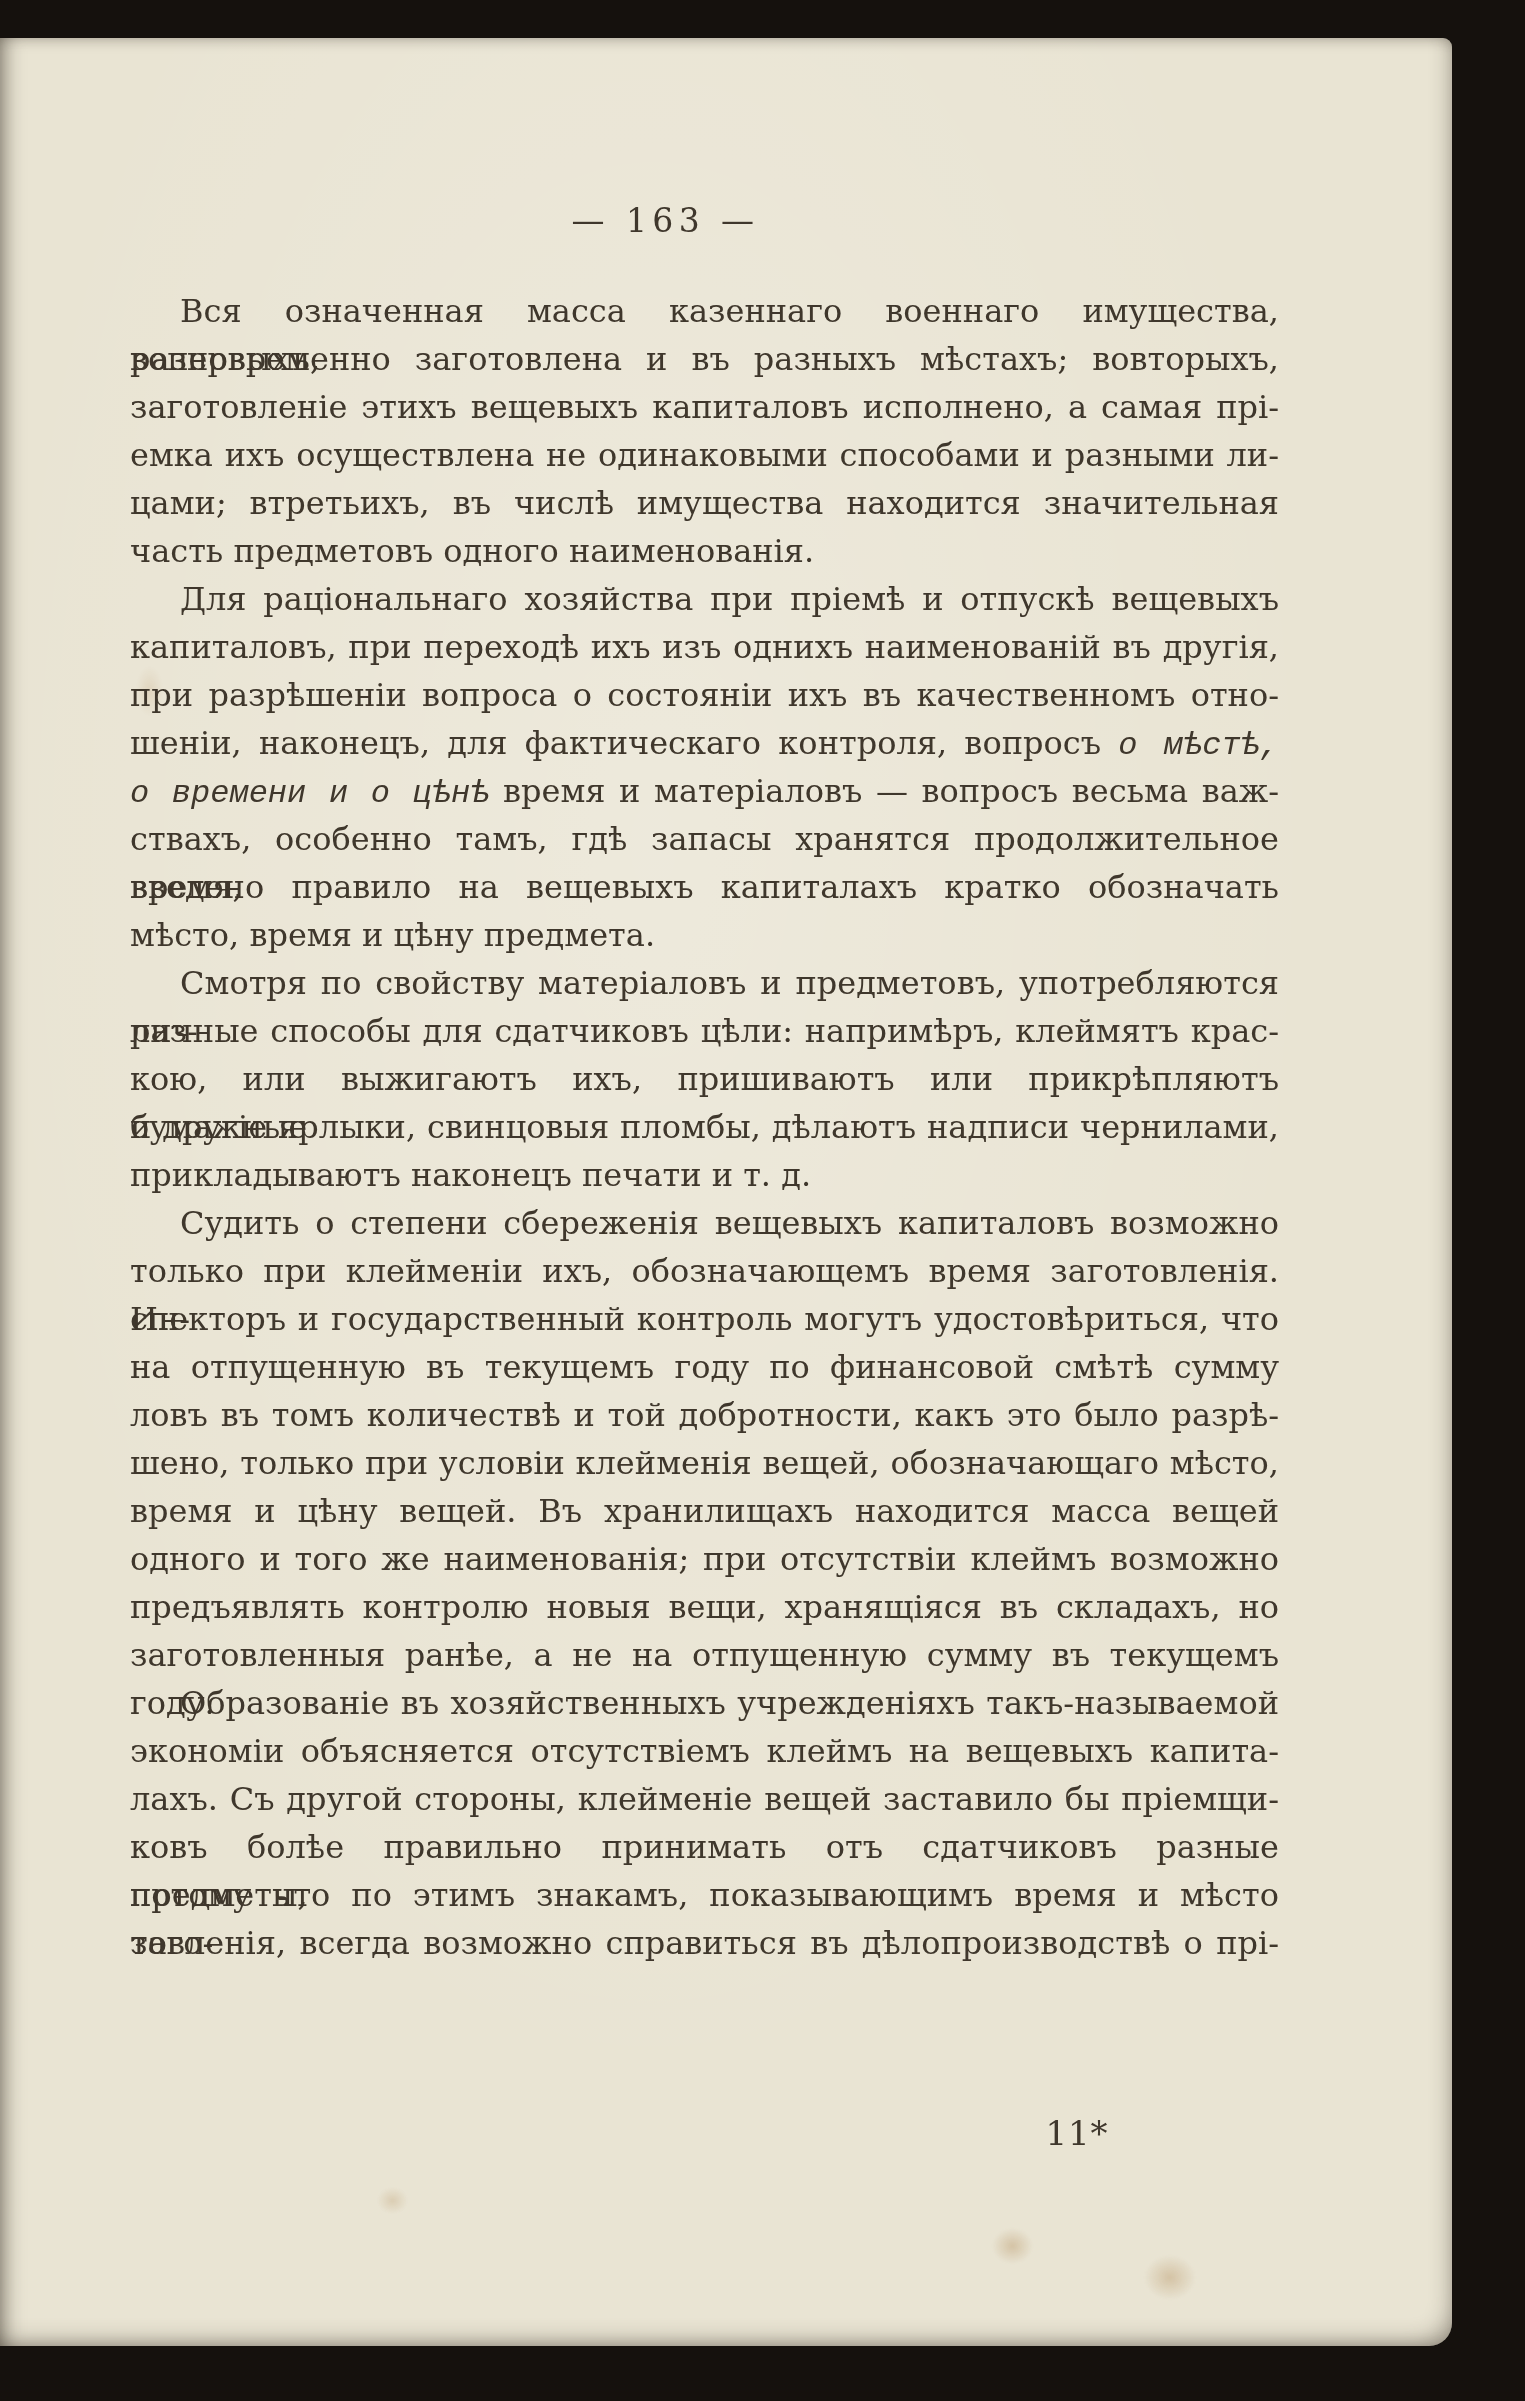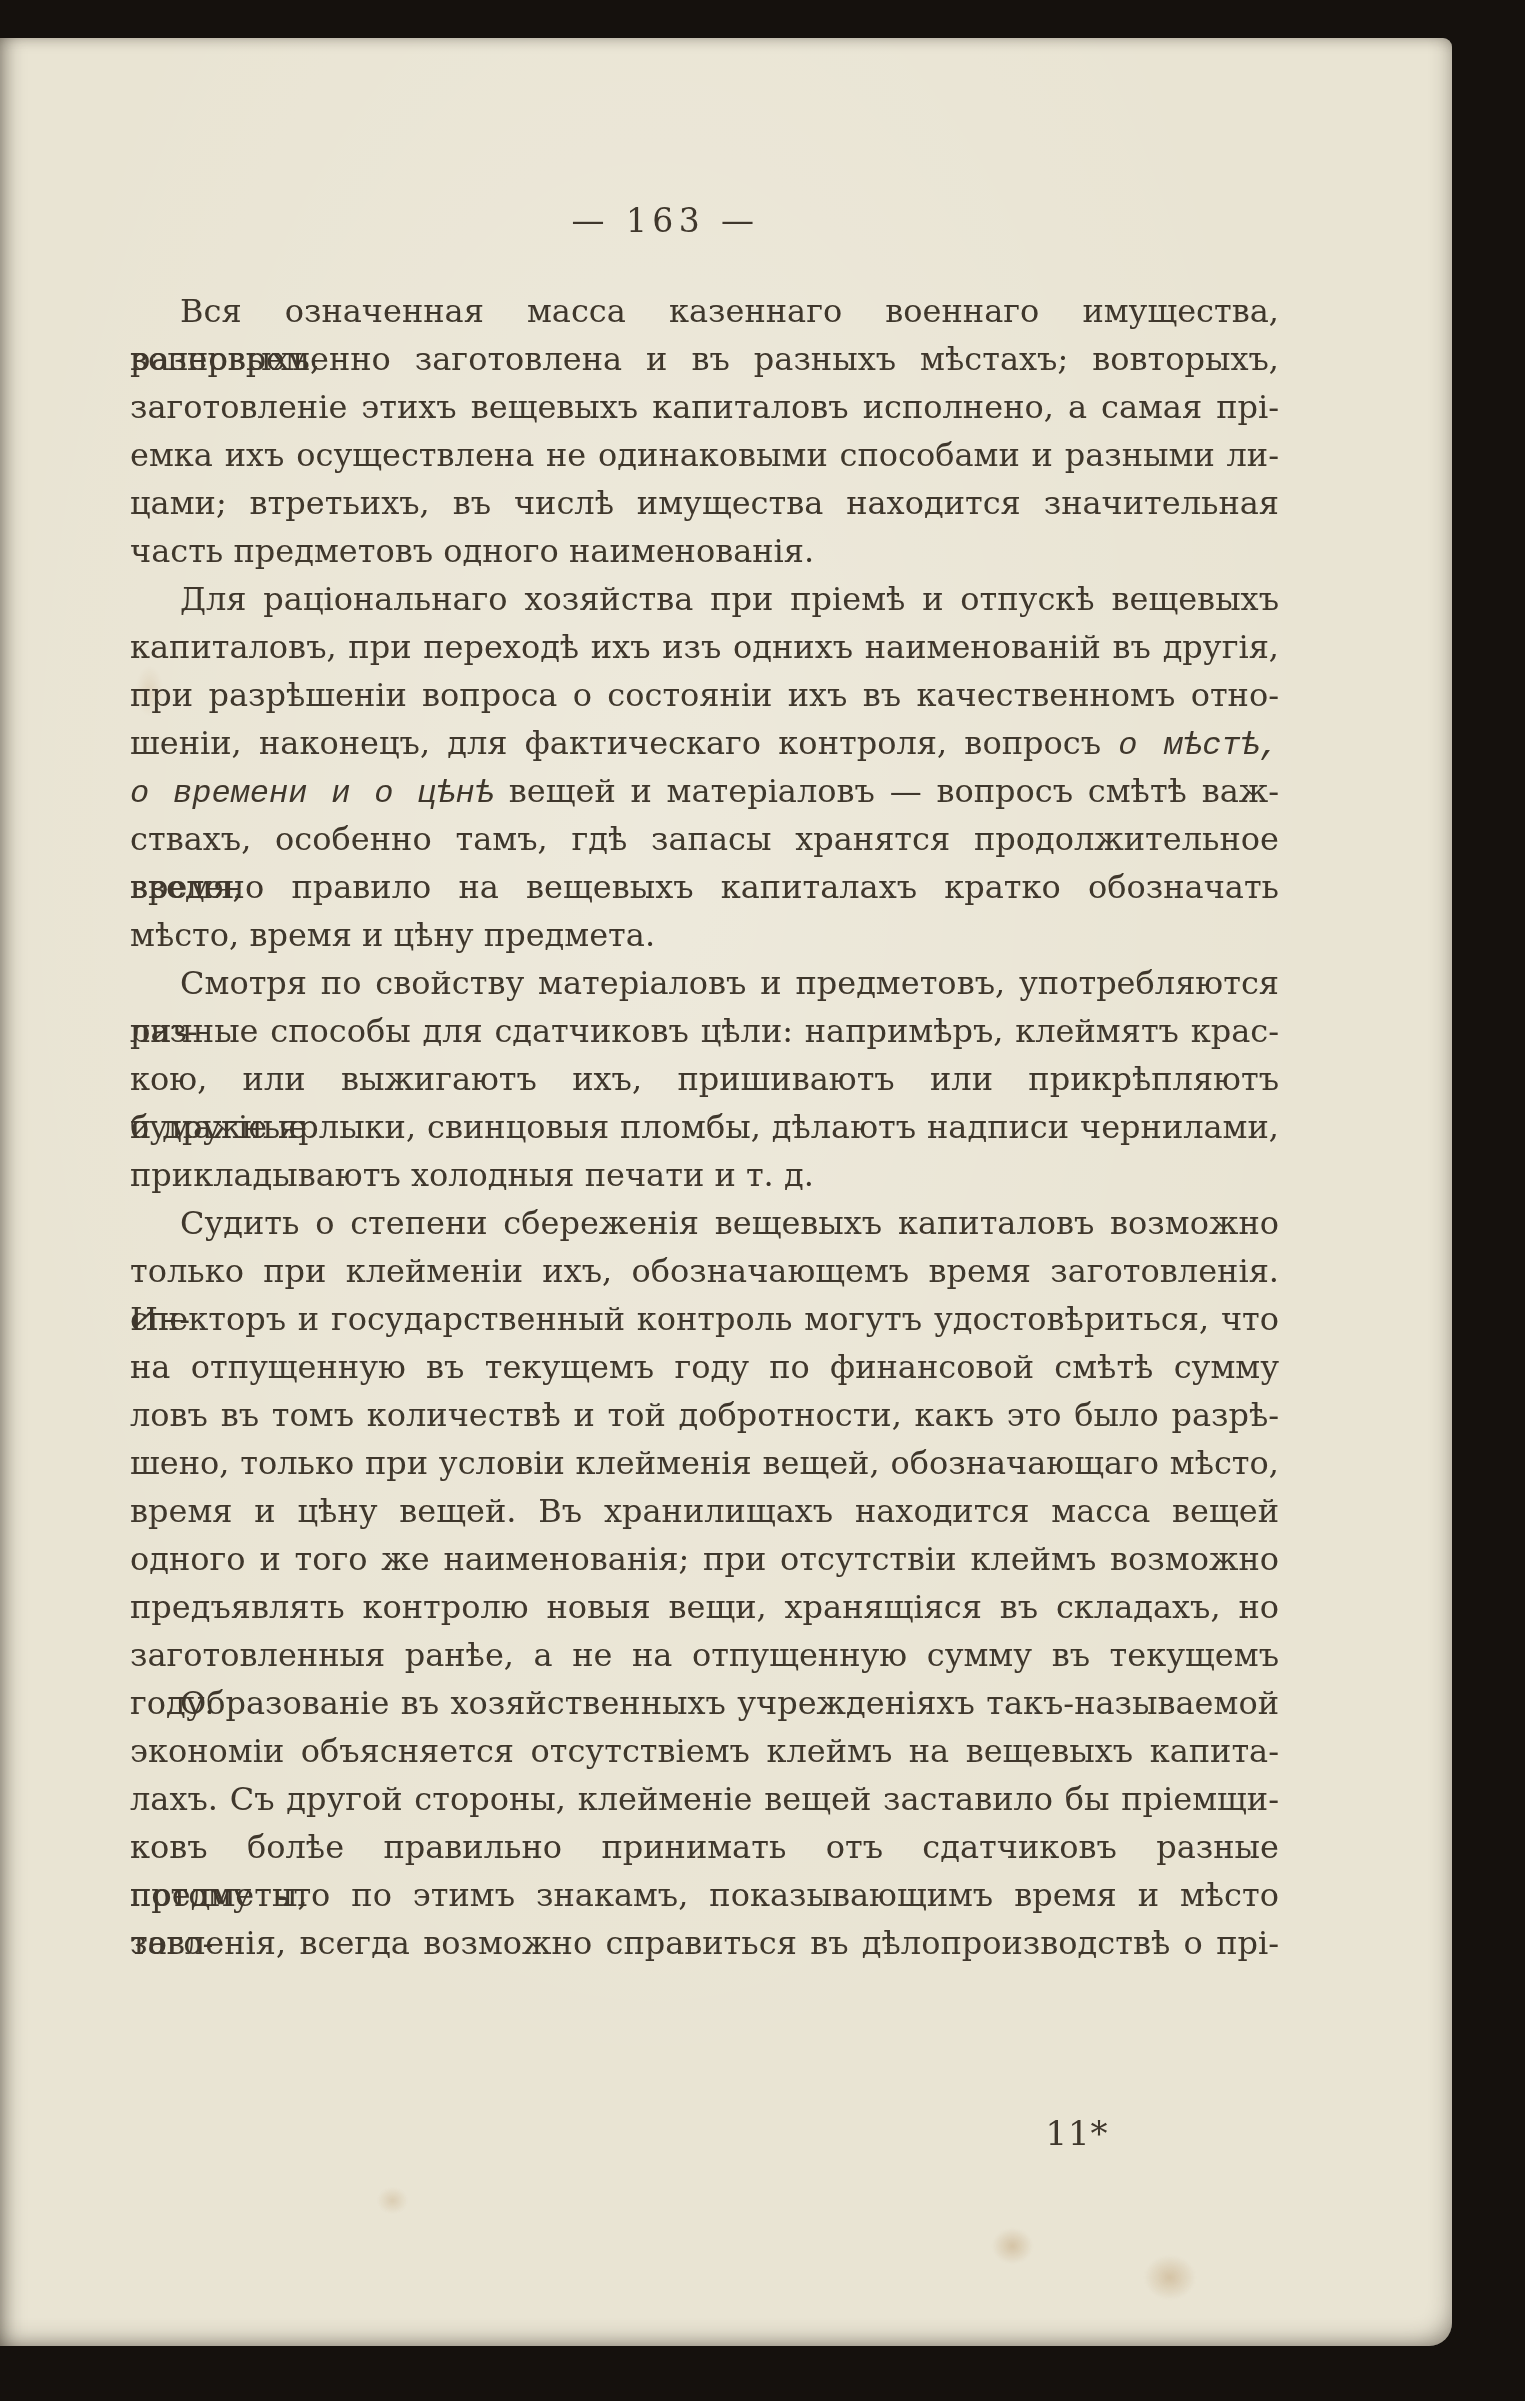--- a/index.html
+++ b/index.html
@@ -102,29 +102,29 @@
         <div class="line justify indent"><span class="seg">Вся означенная масса казеннаго военнаго имущества, вопервыхъ,</span></div>
         <div class="line justify"><span class="seg">разновременно заготовлена и въ разныхъ мѣстахъ; вовторыхъ,</span></div>
         <div class="line justify"><span class="seg">заготовленіе этихъ вещевыхъ капиталовъ исполнено, а самая прі-</span></div>
         <div class="line justify"><span class="seg">емка ихъ осуществлена не одинаковыми способами и разными ли-</span></div>
         <div class="line justify"><span class="seg">цами; втретьихъ, въ числѣ имущества находится значительная</span></div>
         <div class="line"><span class="seg">часть предметовъ одного наименованія.</span></div>
         <div class="line justify indent"><span class="seg">Для раціональнаго хозяйства при пріемѣ и отпускѣ вещевыхъ</span></div>
         <div class="line justify"><span class="seg">капиталовъ, при переходѣ ихъ изъ однихъ наименованій въ другія,</span></div>
         <div class="line justify"><span class="seg">при разрѣшеніи вопроса о состояніи ихъ въ качественномъ отно-</span></div>
         <div class="line justify"><span class="seg">шеніи, наконецъ, для фактическаго контроля, вопросъ </span><span class="seg italic">о мѣстѣ,</span></div>
-        <div class="line justify"><span class="seg italic">о времени и о цѣнѣ</span><span class="seg"> вещей и матеріаловъ — вопросъ смѣтѣ важ-</span></div>
+        <div class="line justify"><span class="seg italic">о времени и о цѣнѣ</span><span class="seg"> время и матеріаловъ — вопросъ весьма важ-</span></div>
         <div class="line justify"><span class="seg">ствахъ, особенно тамъ, гдѣ запасы хранятся продолжительное время,</span></div>
         <div class="line justify"><span class="seg">введено правило на вещевыхъ капиталахъ кратко обозначать</span></div>
         <div class="line"><span class="seg">мѣсто, время и цѣну предмета.</span></div>
         <div class="line justify indent"><span class="seg">Смотря по свойству матеріаловъ и предметовъ, употребляются раз-</span></div>
         <div class="line justify"><span class="seg">личные способы для сдатчиковъ цѣли: напримѣръ, клеймятъ крас-</span></div>
         <div class="line justify"><span class="seg">кою, или выжигаютъ ихъ, пришиваютъ или прикрѣпляютъ бумажные</span></div>
         <div class="line justify"><span class="seg">и другіе ярлыки, свинцовыя пломбы, дѣлаютъ надписи чернилами,</span></div>
-        <div class="line"><span class="seg">прикладываютъ холодныя печати и т. д.</span></div>
+        <div class="line"><span class="seg">прикладываютъ наконецъ печати и т. д.</span></div>
         <div class="line justify indent"><span class="seg">Судить о степени сбереженія вещевыхъ капиталовъ возможно</span></div>
         <div class="line justify"><span class="seg">только при клейменіи ихъ, обозначающемъ время заготовленія. Ин-</span></div>
         <div class="line justify"><span class="seg">спекторъ и государственный контроль могутъ удостовѣриться, что</span></div>
         <div class="line justify"><span class="seg">на отпущенную въ текущемъ году по финансовой смѣтѣ сумму</span></div>
         <div class="line justify"><span class="seg">ловъ въ томъ количествѣ и той добротности, какъ это было разрѣ-</span></div>
         <div class="line justify"><span class="seg">шено, только при условіи клейменія вещей, обозначающаго мѣсто,</span></div>
         <div class="line justify"><span class="seg">время и цѣну вещей. Въ хранилищахъ находится масса вещей</span></div>
         <div class="line justify"><span class="seg">одного и того же наименованія; при отсутствіи клеймъ возможно</span></div>
         <div class="line justify"><span class="seg">предъявлять контролю новыя вещи, хранящіяся въ складахъ, но</span></div>
         <div class="line justify"><span class="seg">заготовленныя ранѣе, а не на отпущенную сумму въ текущемъ году.</span></div>

